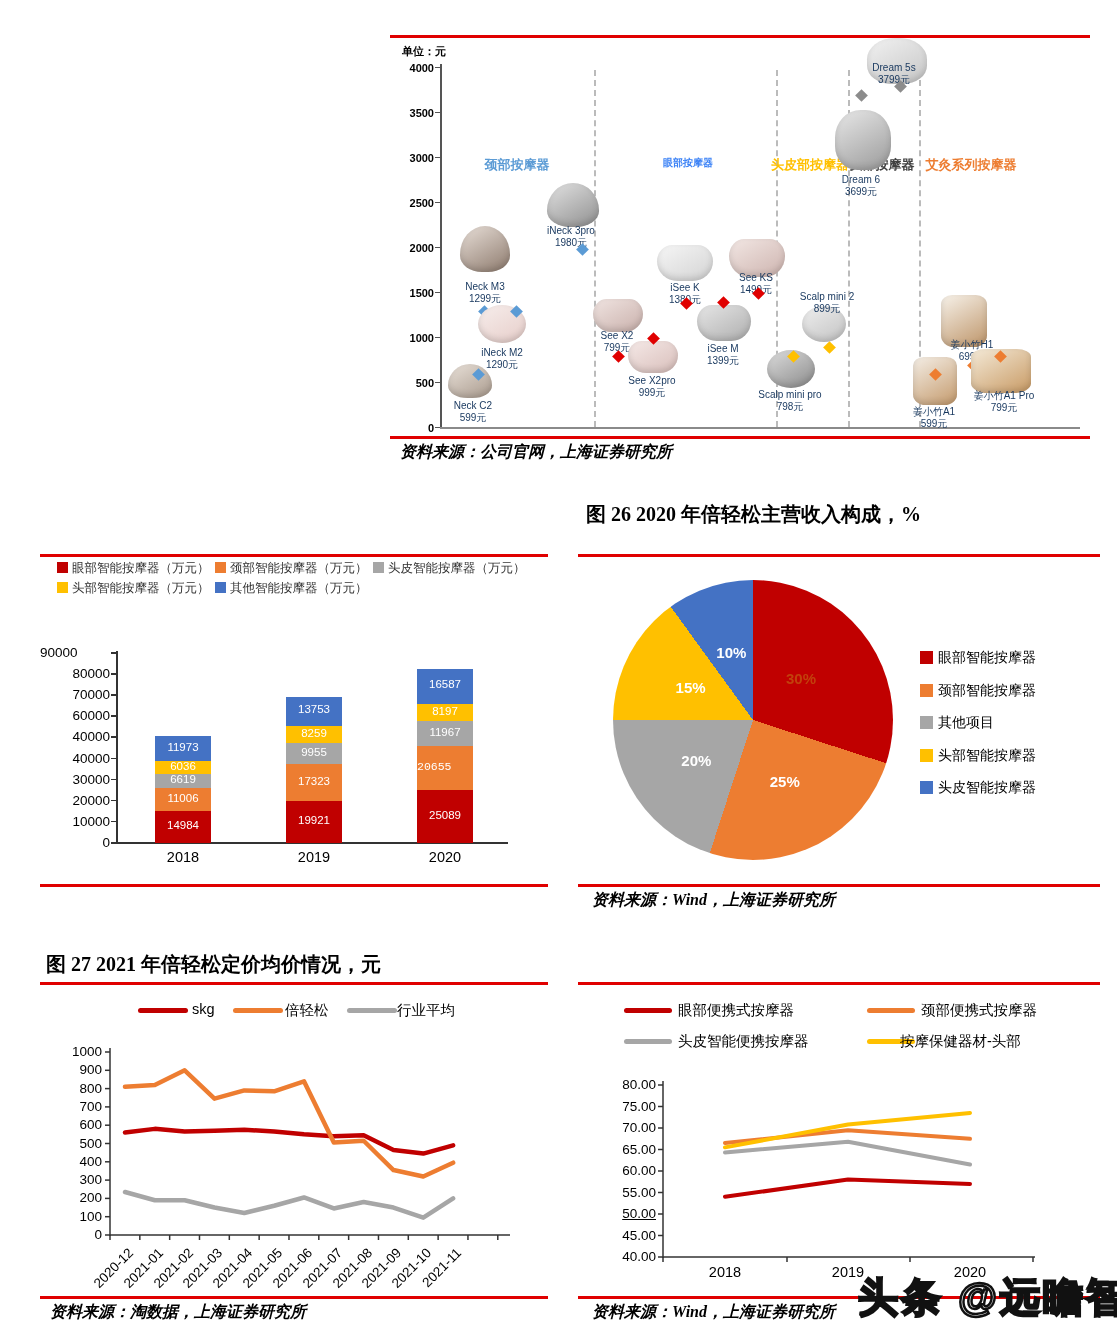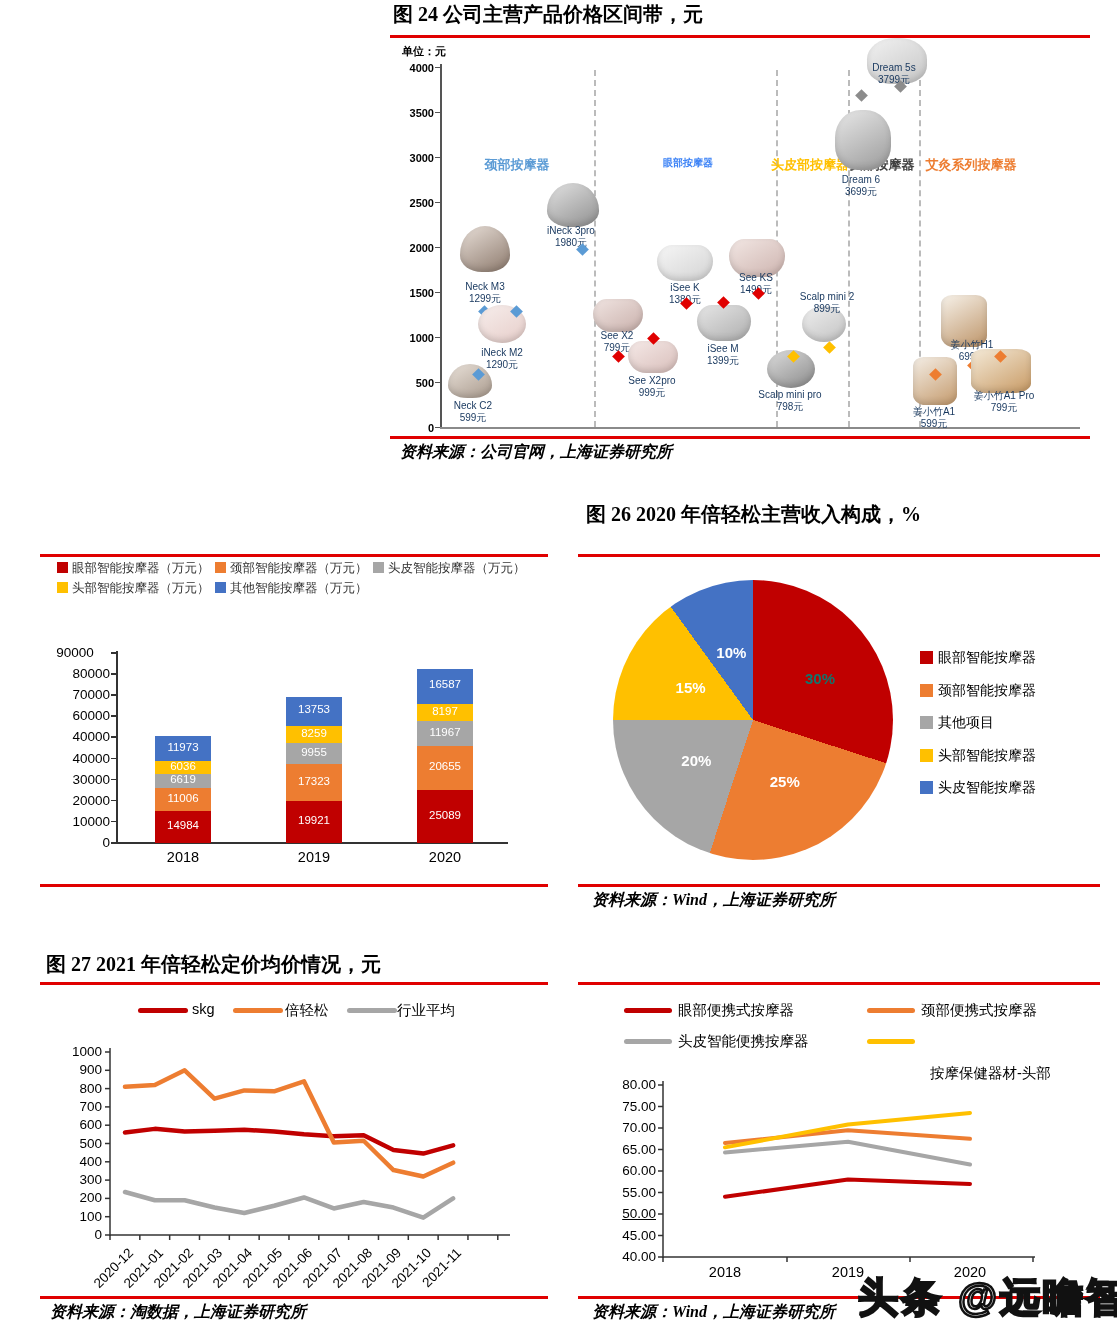--- a/index.html
+++ b/index.html
@@ -24,21 +24,20 @@
   #fig27{left:40px;top:948px;width:512px;height:390px;}
   #fig28{left:578px;top:948px;width:524px;height:390px;}
   svg{position:absolute;left:0;top:0;}
 </style>
 </head>
 <body>
 
 <div class="page">
 
   <section class="fig" id="fig24">
-    <h2 class="fig-title" style="position:absolute;left:3px;top:2px;">图 24 公司主营产品价格区间带，元</h2>
     <div class="redline" style="left: 0px; top: 35px; width: 700px; background: rgb(224, 0, 0);"></div>
     <div class="chart" id="f24">
       <div class="abs" style="left:12px;top:44px;font-size:11px;font-weight:bold;">单位：元</div>
     <div style="position: absolute; left: 0px; top: 62px; width: 44px; text-align: right; font-size: 11px; font-weight: bold;">4000</div>
         <div style="position: absolute; left: 45px; top: 67px; width: 5px; height: 1px; background: rgb(85, 85, 85);"></div>
         <div style="position: absolute; left: 0px; top: 107px; width: 44px; text-align: right; font-size: 11px; font-weight: bold;">3500</div>
         <div style="position: absolute; left: 45px; top: 112px; width: 5px; height: 1px; background: rgb(85, 85, 85);"></div>
         <div style="position: absolute; left: 0px; top: 152px; width: 44px; text-align: right; font-size: 11px; font-weight: bold;">3000</div>
         <div style="position: absolute; left: 45px; top: 157px; width: 5px; height: 1px; background: rgb(85, 85, 85);"></div>
         <div style="position: absolute; left: 0px; top: 197px; width: 44px; text-align: right; font-size: 11px; font-weight: bold;">2500</div>
@@ -171,21 +170,21 @@
         <div style="position: absolute; left: 17px; top: 64px; width: 11px; height: 11px; background: rgb(192, 0, 0);"></div>
         <div style="position: absolute; left: 32px; top: 62px; font-size: 12.5px; color: rgb(51, 51, 51); white-space: nowrap;">眼部智能按摩器（万元）</div>
         <div style="position: absolute; left: 175px; top: 64px; width: 11px; height: 11px; background: rgb(237, 125, 49);"></div>
         <div style="position: absolute; left: 190px; top: 62px; font-size: 12.5px; color: rgb(51, 51, 51); white-space: nowrap;">颈部智能按摩器（万元）</div>
         <div style="position: absolute; left: 333px; top: 64px; width: 11px; height: 11px; background: rgb(166, 166, 166);"></div>
         <div style="position: absolute; left: 348px; top: 62px; font-size: 12.5px; color: rgb(51, 51, 51); white-space: nowrap;">头皮智能按摩器（万元）</div>
         <div style="position: absolute; left: 17px; top: 84px; width: 11px; height: 11px; background: rgb(255, 192, 0);"></div>
         <div style="position: absolute; left: 32px; top: 82px; font-size: 12.5px; color: rgb(51, 51, 51); white-space: nowrap;">头部智能按摩器（万元）</div>
         <div style="position: absolute; left: 175px; top: 84px; width: 11px; height: 11px; background: rgb(68, 114, 196);"></div>
         <div style="position: absolute; left: 190px; top: 82px; font-size: 12.5px; color: rgb(51, 51, 51); white-space: nowrap;">其他智能按摩器（万元）</div>
-        <div style="position: absolute; left: 0px; top: 147px; width: 70px; text-align: center; font-size: 13.5px;">90000</div>
+        <div style="position: absolute; left: 0px; top: 147px; width: 70px; text-align: left; font-size: 13.5px;">90000</div>
         <div style="position: absolute; left: 71px; top: 154px; width: 5px; height: 1.5px; background: rgb(51, 51, 51);"></div>
         <div style="position: absolute; left: 0px; top: 168.111px; width: 70px; text-align: right; font-size: 13.5px;">80000</div>
         <div style="position: absolute; left: 71px; top: 175.111px; width: 5px; height: 1.5px; background: rgb(51, 51, 51);"></div>
         <div style="position: absolute; left: 0px; top: 189.222px; width: 70px; text-align: right; font-size: 13.5px;">70000</div>
         <div style="position: absolute; left: 71px; top: 196.222px; width: 5px; height: 1.5px; background: rgb(51, 51, 51);"></div>
         <div style="position: absolute; left: 0px; top: 210.333px; width: 70px; text-align: right; font-size: 13.5px;">60000</div>
         <div style="position: absolute; left: 71px; top: 217.333px; width: 5px; height: 1.5px; background: rgb(51, 51, 51);"></div>
         <div style="position: absolute; left: 0px; top: 231.444px; width: 70px; text-align: right; font-size: 13.5px;">40000</div>
         <div style="position: absolute; left: 71px; top: 238.444px; width: 5px; height: 1.5px; background: rgb(51, 51, 51);"></div>
         <div style="position: absolute; left: 0px; top: 252.556px; width: 70px; text-align: right; font-size: 13.5px;">40000</div>
@@ -218,38 +217,38 @@
         <div style="position: absolute; left: 246px; top: 245.358px; width: 56px; height: 21.0161px; background: rgb(166, 166, 166);"></div>
         <div style="position: absolute; left: 246px; top: 247.866px; width: 56px; text-align: center; font-size: 11.5px; color: rgb(255, 255, 255);">9955</div>
         <div style="position: absolute; left: 246px; top: 227.922px; width: 56px; height: 17.4357px; background: rgb(255, 192, 0);"></div>
         <div style="position: absolute; left: 246px; top: 228.64px; width: 56px; text-align: center; font-size: 11.5px; color: rgb(255, 255, 255);">8259</div>
         <div style="position: absolute; left: 246px; top: 198.888px; width: 56px; height: 29.0341px; background: rgb(68, 114, 196);"></div>
         <div style="position: absolute; left: 246px; top: 205.405px; width: 56px; text-align: center; font-size: 11.5px; color: rgb(255, 255, 255);">13753</div>
         <div style="position: absolute; left: 234px; top: 351px; width: 80px; text-align: center; font-size: 14.5px;">2019</div>
         <div style="position: absolute; left: 377px; top: 292.034px; width: 56px; height: 52.9657px; background: rgb(192, 0, 0);"></div>
         <div style="position: absolute; left: 377px; top: 310.517px; width: 56px; text-align: center; font-size: 11.5px; color: rgb(255, 255, 255);">25089</div>
         <div style="position: absolute; left: 377px; top: 248.429px; width: 56px; height: 43.605px; background: rgb(237, 125, 49);"></div>
-        <div style="position: absolute; left: 377px; top: 262.232px; width: 56px; text-align: center; font-size: 11.5px; color: rgb(255, 255, 255);">20655</div>
+        <div style="position: absolute; left: 377px; top: 262.232px; width: 56px; text-align: left; font-size: 11.5px; color: rgb(255, 255, 255); font-family: Liberation Mono, monospace;">20655</div>
         <div style="position: absolute; left: 377px; top: 223.166px; width: 56px; height: 25.2637px; background: rgb(166, 166, 166);"></div>
         <div style="position: absolute; left: 377px; top: 227.798px; width: 56px; text-align: center; font-size: 11.5px; color: rgb(255, 255, 255);">11967</div>
         <div style="position: absolute; left: 377px; top: 205.861px; width: 56px; height: 17.3048px; background: rgb(255, 192, 0);"></div>
         <div style="position: absolute; left: 377px; top: 206.513px; width: 56px; text-align: center; font-size: 11.5px; color: rgb(255, 255, 255);">8197</div>
         <div style="position: absolute; left: 377px; top: 170.844px; width: 56px; height: 35.017px; background: rgb(68, 114, 196);"></div>
         <div style="position: absolute; left: 377px; top: 180.352px; width: 56px; text-align: center; font-size: 11.5px; color: rgb(255, 255, 255);">16587</div>
         <div style="position: absolute; left: 365px; top: 351px; width: 80px; text-align: center; font-size: 14.5px;">2020</div>
       </div>
     <div class="redline" style="left: 0px; top: 386px; width: 508px; background: rgb(224, 0, 0);"></div>
   </section>
 
   <section class="fig" id="fig26">
     <h2 class="fig-title" style="position:absolute;left:8px;top:4px;">图 26 2020 年倍轻松主营收入构成，%</h2>
     <div class="redline" style="left: 0px; top: 56px; width: 522px; background: rgb(224, 0, 0);"></div>
     <div class="chart" id="f26">
         <div style="position: absolute; left: 35px; top: 82px; width: 280px; height: 280px; border-radius: 50%; background: conic-gradient(rgb(192, 0, 0) 0deg, rgb(192, 0, 0) 108deg, rgb(237, 125, 49) 108deg, rgb(237, 125, 49) 198deg, rgb(166, 166, 166) 198deg, rgb(166, 166, 166) 270deg, rgb(255, 192, 0) 270deg, rgb(255, 192, 0) 324deg, rgb(68, 114, 196) 324deg, rgb(68, 114, 196) 360deg);"></div>
-        <div style="position: absolute; left: 212px; top: 171.855px; width: 60px; text-align: center; font-size: 15px; font-weight: bold; color: #0f766e;">30%</div>
+        <div style="position: absolute; left: 193px; top: 171.855px; width: 60px; text-align: center; font-size: 15px; font-weight: bold; color: #c2410c;">30%</div>
         <div style="position: absolute; left: 176.779px; top: 275.37px; width: 60px; text-align: center; font-size: 15px; font-weight: bold; color: rgb(255, 255, 255);">25%</div>
         <div style="position: absolute; left: 88.3688px; top: 254.145px; width: 60px; text-align: center; font-size: 15px; font-weight: bold; color: rgb(255, 255, 255);">20%</div>
         <div style="position: absolute; left: 82.6295px; top: 181.221px; width: 60px; text-align: center; font-size: 15px; font-weight: bold; color: rgb(255, 255, 255);">15%</div>
         <div style="position: absolute; left: 123.369px; top: 146.426px; width: 60px; text-align: center; font-size: 15px; font-weight: bold; color: rgb(255, 255, 255);">10%</div>
         <div style="position: absolute; left: 342px; top: 153px; width: 13px; height: 13px; background: rgb(192, 0, 0);"></div>
         <div style="position: absolute; left: 360px; top: 151px; font-size: 14px; white-space: nowrap;">眼部智能按摩器</div>
         <div style="position: absolute; left: 342px; top: 185.5px; width: 13px; height: 13px; background: rgb(237, 125, 49);"></div>
         <div style="position: absolute; left: 360px; top: 183.5px; font-size: 14px; white-space: nowrap;">颈部智能按摩器</div>
         <div style="position: absolute; left: 342px; top: 218px; width: 13px; height: 13px; background: rgb(166, 166, 166);"></div>
         <div style="position: absolute; left: 360px; top: 216px; font-size: 14px; white-space: nowrap;">其他项目</div>
@@ -368,20 +367,20 @@
         <div style="position: absolute; left: 107px; top: 316px; width: 80px; text-align: center; font-size: 14.5px;">2018</div>
         <div style="position: absolute; left: 230px; top: 316px; width: 80px; text-align: center; font-size: 14.5px;">2019</div>
         <div style="position: absolute; left: 352px; top: 316px; width: 80px; text-align: center; font-size: 14.5px;">2020</div>
         <div style="position: absolute; left: 46px; top: 60px; width: 48px; height: 5px; border-radius: 3px; background: rgb(192, 0, 0);"></div>
         <div style="position: absolute; left: 100px; top: 53px; font-size: 14.5px; white-space: nowrap;">眼部便携式按摩器</div>
         <div style="position: absolute; left: 289px; top: 60px; width: 48px; height: 5px; border-radius: 3px; background: rgb(237, 125, 49);"></div>
         <div style="position: absolute; left: 343px; top: 53px; font-size: 14.5px; white-space: nowrap;">颈部便携式按摩器</div>
         <div style="position: absolute; left: 46px; top: 91px; width: 48px; height: 5px; border-radius: 3px; background: rgb(166, 166, 166);"></div>
         <div style="position: absolute; left: 100px; top: 84px; font-size: 14.5px; white-space: nowrap;">头皮智能便携按摩器</div>
         <div style="position: absolute; left: 289px; top: 91px; width: 48px; height: 5px; border-radius: 3px; background: rgb(255, 192, 0);"></div>
-        <div style="position: absolute; left: 352px; top: 84px; font-size: 14.5px; white-space: nowrap; margin-top: 32px;">按摩保健器材-头部</div>
+        <div style="position: absolute; left: 322px; top: 84px; font-size: 14.5px; white-space: nowrap;">按摩保健器材-头部</div>
       </div>
     <div class="redline" style="left: 0px; top: 348px; width: 522px; background: rgb(224, 0, 0);"></div>
     <div class="source" style="left:14px;top:354px;">资料来源：Wind，上海证券研究所</div>
   </section>
 
   <div class="watermark">头条 @远瞻智库</div>
 </div>
 
 </body></html>

